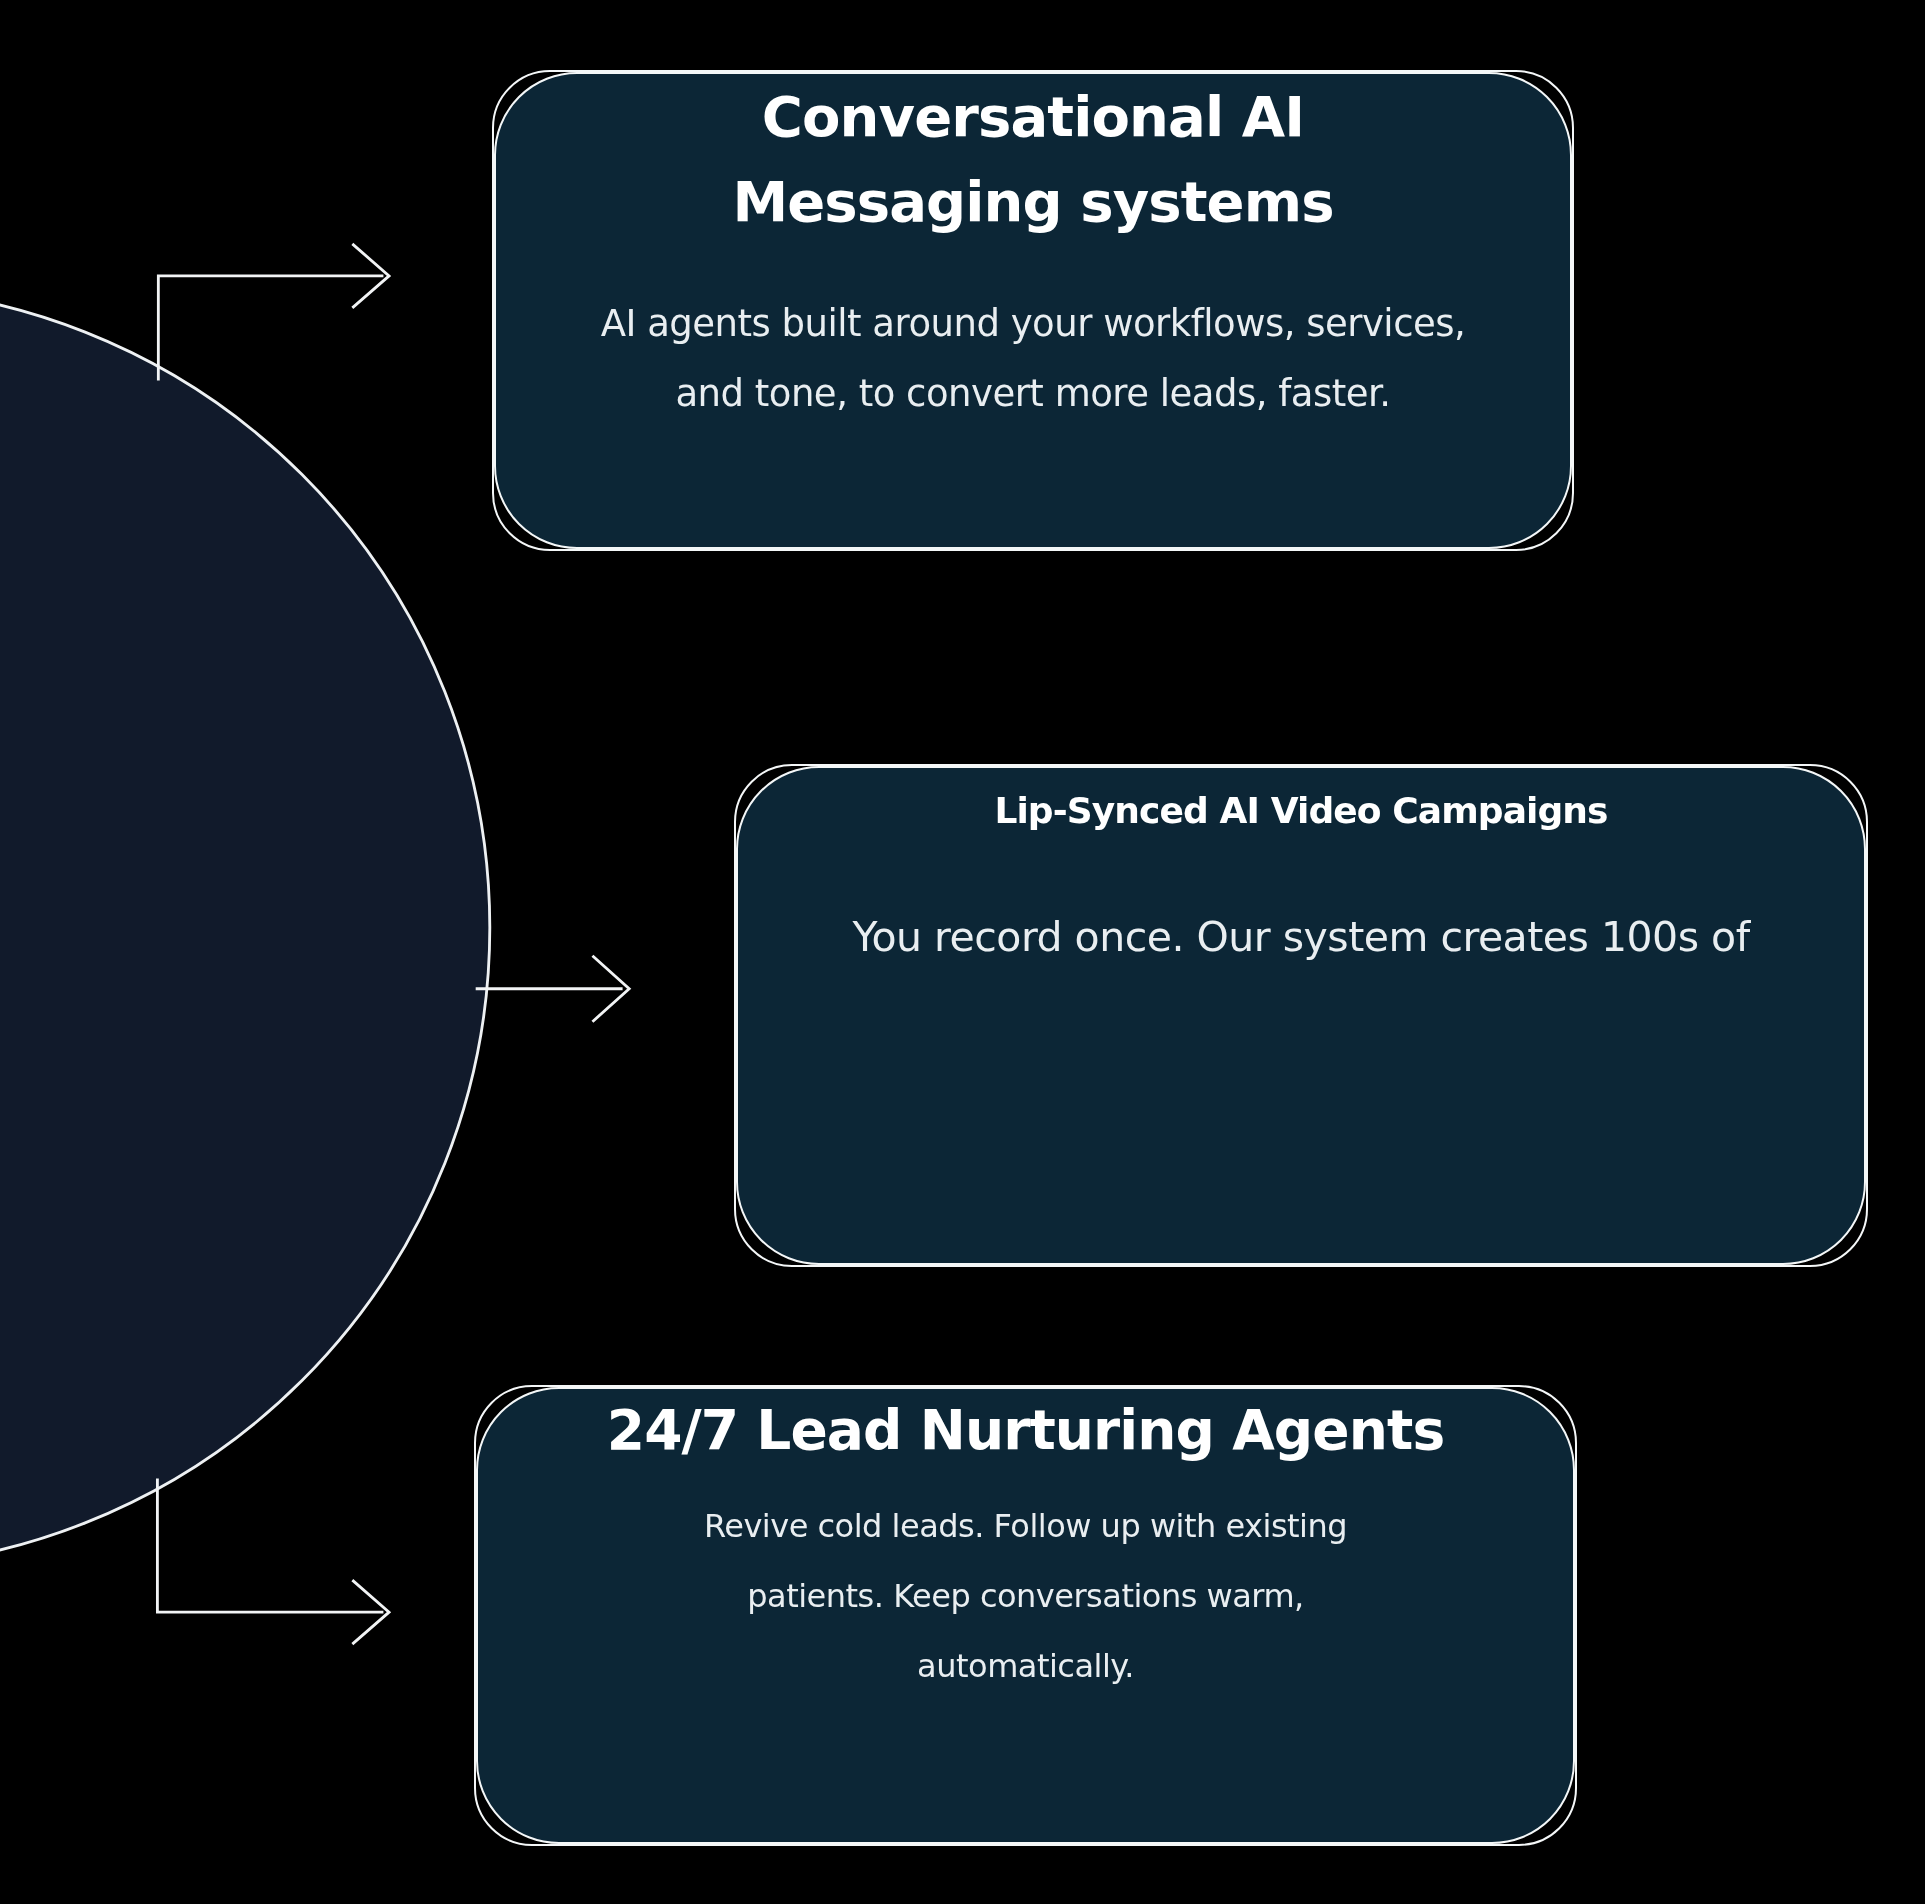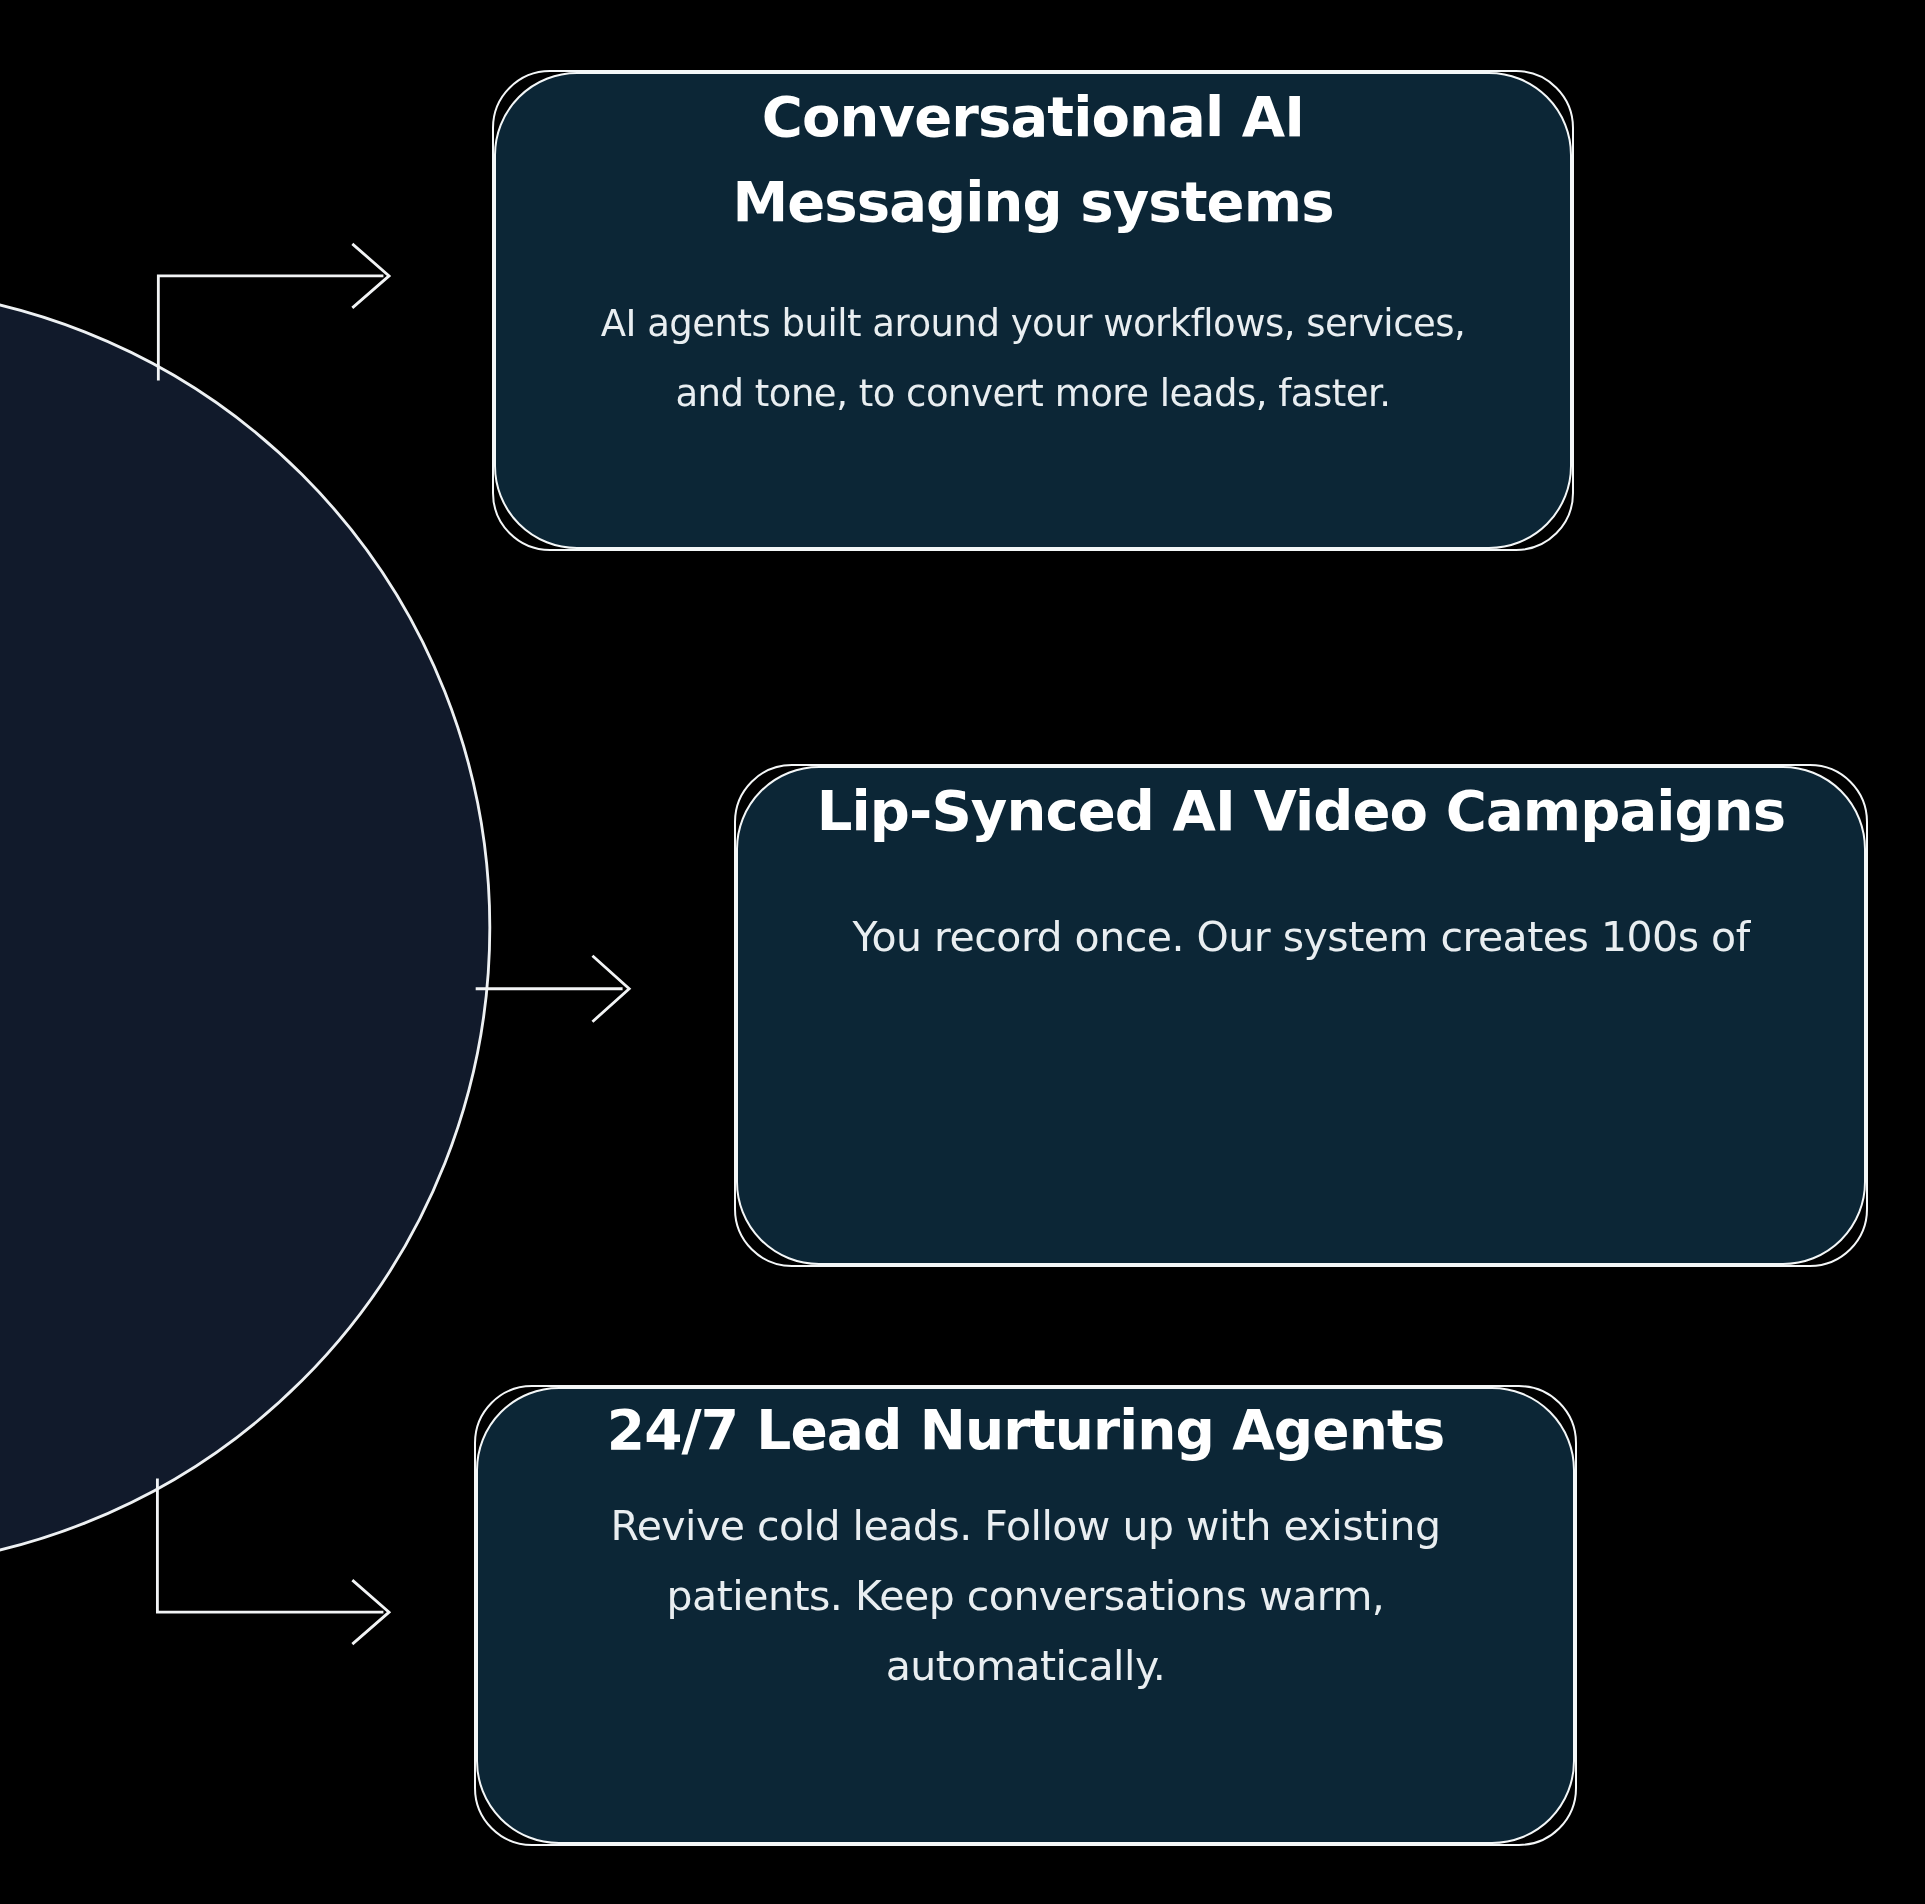--- a/index.html
+++ b/index.html
@@ -48,32 +48,32 @@
   .card-2 { left: 736px; top: 766px; width: 1130px; height: 499px; gap: 49px; }
   .card-3 { left: 476px; top: 1387px; width: 1099px; height: 457px; gap: 20px; }
 
   .card-title {
     margin: 0;
     color: #ffffff;
     font-weight: 700;
     letter-spacing: -0.9px;
   }
   .card-1 .card-title { font-size: 56px; line-height: 85px; }
-  .card-2 .card-title { font-size: 56px; line-height: 85px; }
+  .card-2 .card-title { font-size: 36px; line-height: 85px; }
   .card-3 .card-title { font-size: 55px; line-height: 82px; }
 
   .card-body {
     margin: 0;
     color: #e9eef1;
     font-weight: 400;
     letter-spacing: -0.5px;
   }
   .card-1 .card-body { font-size: 37px; line-height: 70px; }
   .card-2 .card-body { font-size: 41px; line-height: 70px; }
-  .card-3 .card-body { font-size: 41px; line-height: 70px; }
+  .card-3 .card-body { font-size: 32px; line-height: 70px; }
 
   .tline, .bline { display: block; white-space: nowrap; }
 </style>
 </head>
 <body>
 
 <div class="canvas">
 
   <svg class="bg-layer" viewBox="0 0 2045 2023">
 

